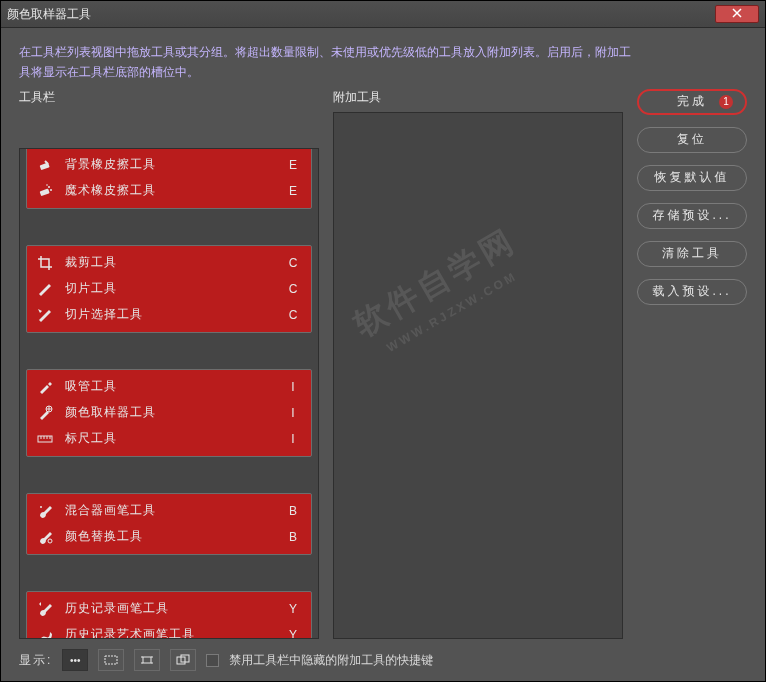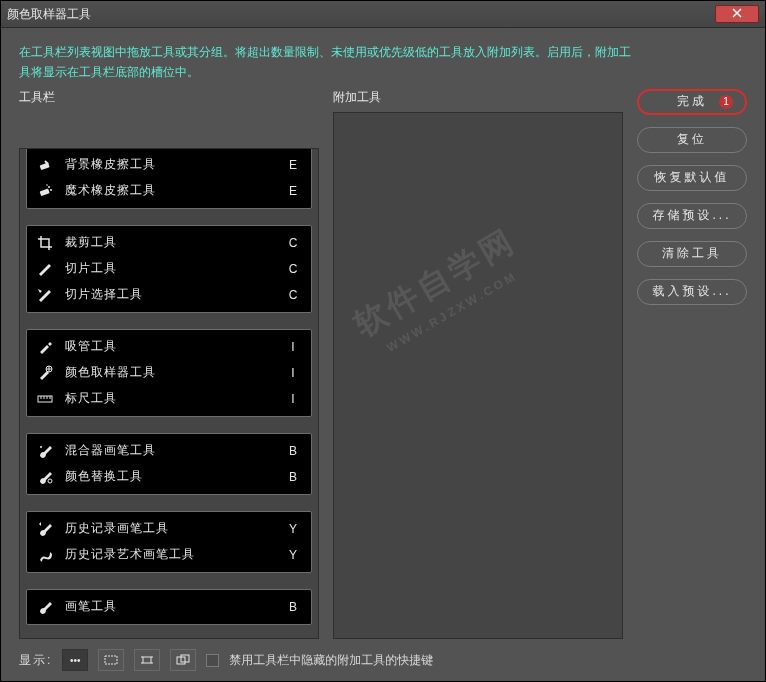--- a/index.html
+++ b/index.html
@@ -2,28 +2,28 @@
 <html><head>
 <meta charset="utf-8">
 <style>
 * { box-sizing: border-box; margin: 0; padding: 0; font-family: "Microsoft YaHei", sans-serif; }
 body { background: #535353; width: 766px; height: 682px; overflow: hidden; position: relative; }
 .window { width: 766px; height: 682px; border: 1px solid #000; background: #535353; }
 .titlebar { height: 27px; background: linear-gradient(#4f4f4f,#454545); display: flex; align-items: center; padding: 0 6px; border-bottom: 1px solid #2a2a2a; }
 .titlebar .title { color: #e6e6e6; font-size: 12px; flex: 1; }
 .close-btn { width: 44px; height: 18px; background: #c94b4b; border: 1px solid #7a2020; border-radius: 2px; color: #fff; display: flex; align-items: center; justify-content: center; font-size: 12px; cursor: pointer; }
 .body { padding: 14px 18px 10px 18px; color: #e6e6e6; font-size: 12px; height: calc(100% - 27px); display: flex; flex-direction: column; }
-.instruction { color: #5eead4; font-size: 12px; line-height: 1.7; margin-bottom: 6px; max-width: 620px; }
+.instruction { color: #c4b5fd; font-size: 12px; line-height: 1.7; margin-bottom: 6px; max-width: 620px; }
 .main { display: flex; flex: 1; gap: 14px; min-height: 0; }
 .left-col { width: 300px; display: flex; flex-direction: column; min-height: 0; gap: 36px; }
 .mid-col { flex: 1; display: flex; flex-direction: column; min-height: 0; }
 .right-col { width: 110px; display: flex; flex-direction: column; gap: 12px; }
 .col-title { color: #e6e6e6; font-size: 12px; margin-bottom: 6px; }
 .list { background: #454545; border: 1px solid #2e2e2e; flex: 1; overflow-y: hidden; padding: 4px 6px; }
-.group { background: #000000; border: 1px solid #6d6d6d; border-radius: 2px; margin-bottom: 16px; padding: 4px 0; }
+.group { background: #b91c1c; border: 1px solid #6d6d6d; border-radius: 2px; margin-bottom: 36px; padding: 4px 0; }
 .group:first-child { margin-top: -6px; }
 .row { display: flex; align-items: center; height: 26px; padding: 0 8px; color: #e6e6e6; font-size: 12px; }
 .row .icon { width: 20px; height: 16px; margin-right: 10px; display: flex; align-items: center; justify-content: center; }
 .row .icon svg { display: block; }
 .row .label { flex: 1; letter-spacing: 1px; }
 .row .shortcut { width: 20px; text-align: center; color: #e6e6e6; }
 .btn { height: 26px; border: 1px solid #7a7a7a; border-radius: 13px; background: #535353; color: #e6e6e6; font-size: 12px; letter-spacing: 3px; display: flex; align-items: center; justify-content: center; cursor: pointer; }
 .btn.highlight { border: 2px solid #d03030; position: relative; }
 .btn .badge { position: absolute; right: 12px; width: 14px; height: 14px; border-radius: 50%; background: #c23232; color: #fff; font-size: 10px; display: flex; align-items: center; justify-content: center; letter-spacing: 0; }
 .footer { display: flex; align-items: center; gap: 10px; padding-top: 10px; color: #d8d8d8; font-size: 12px; }

